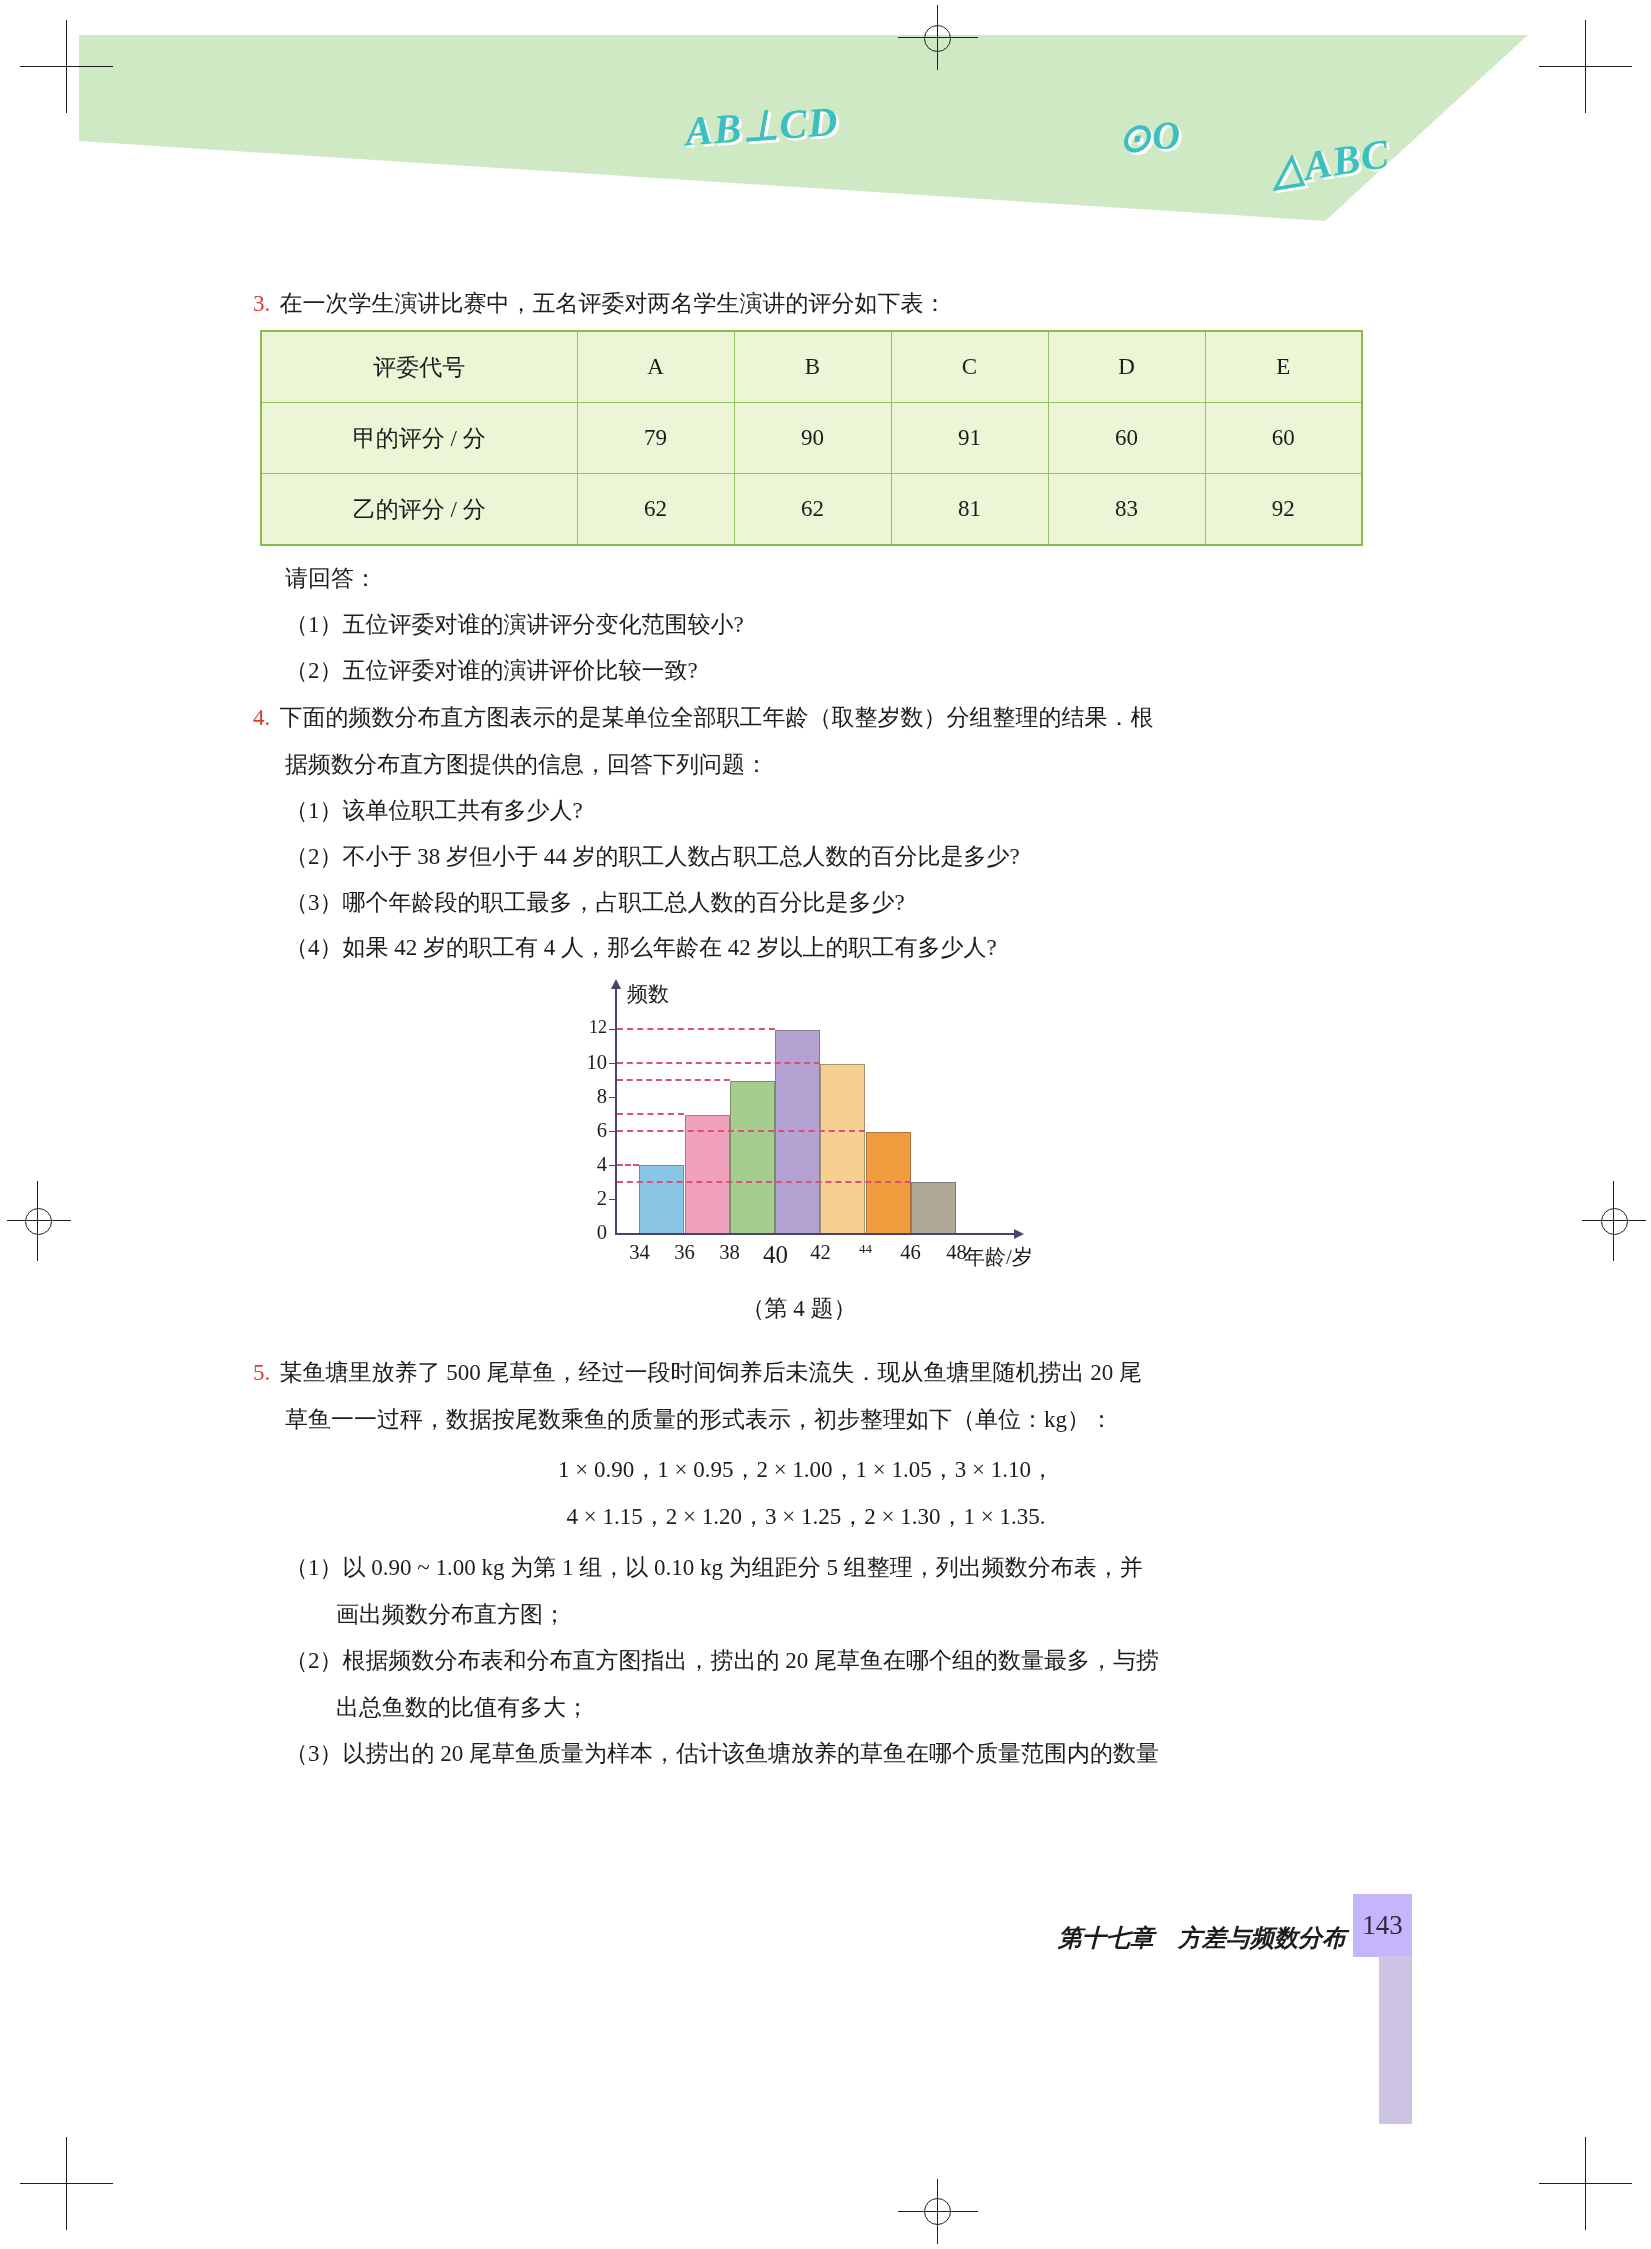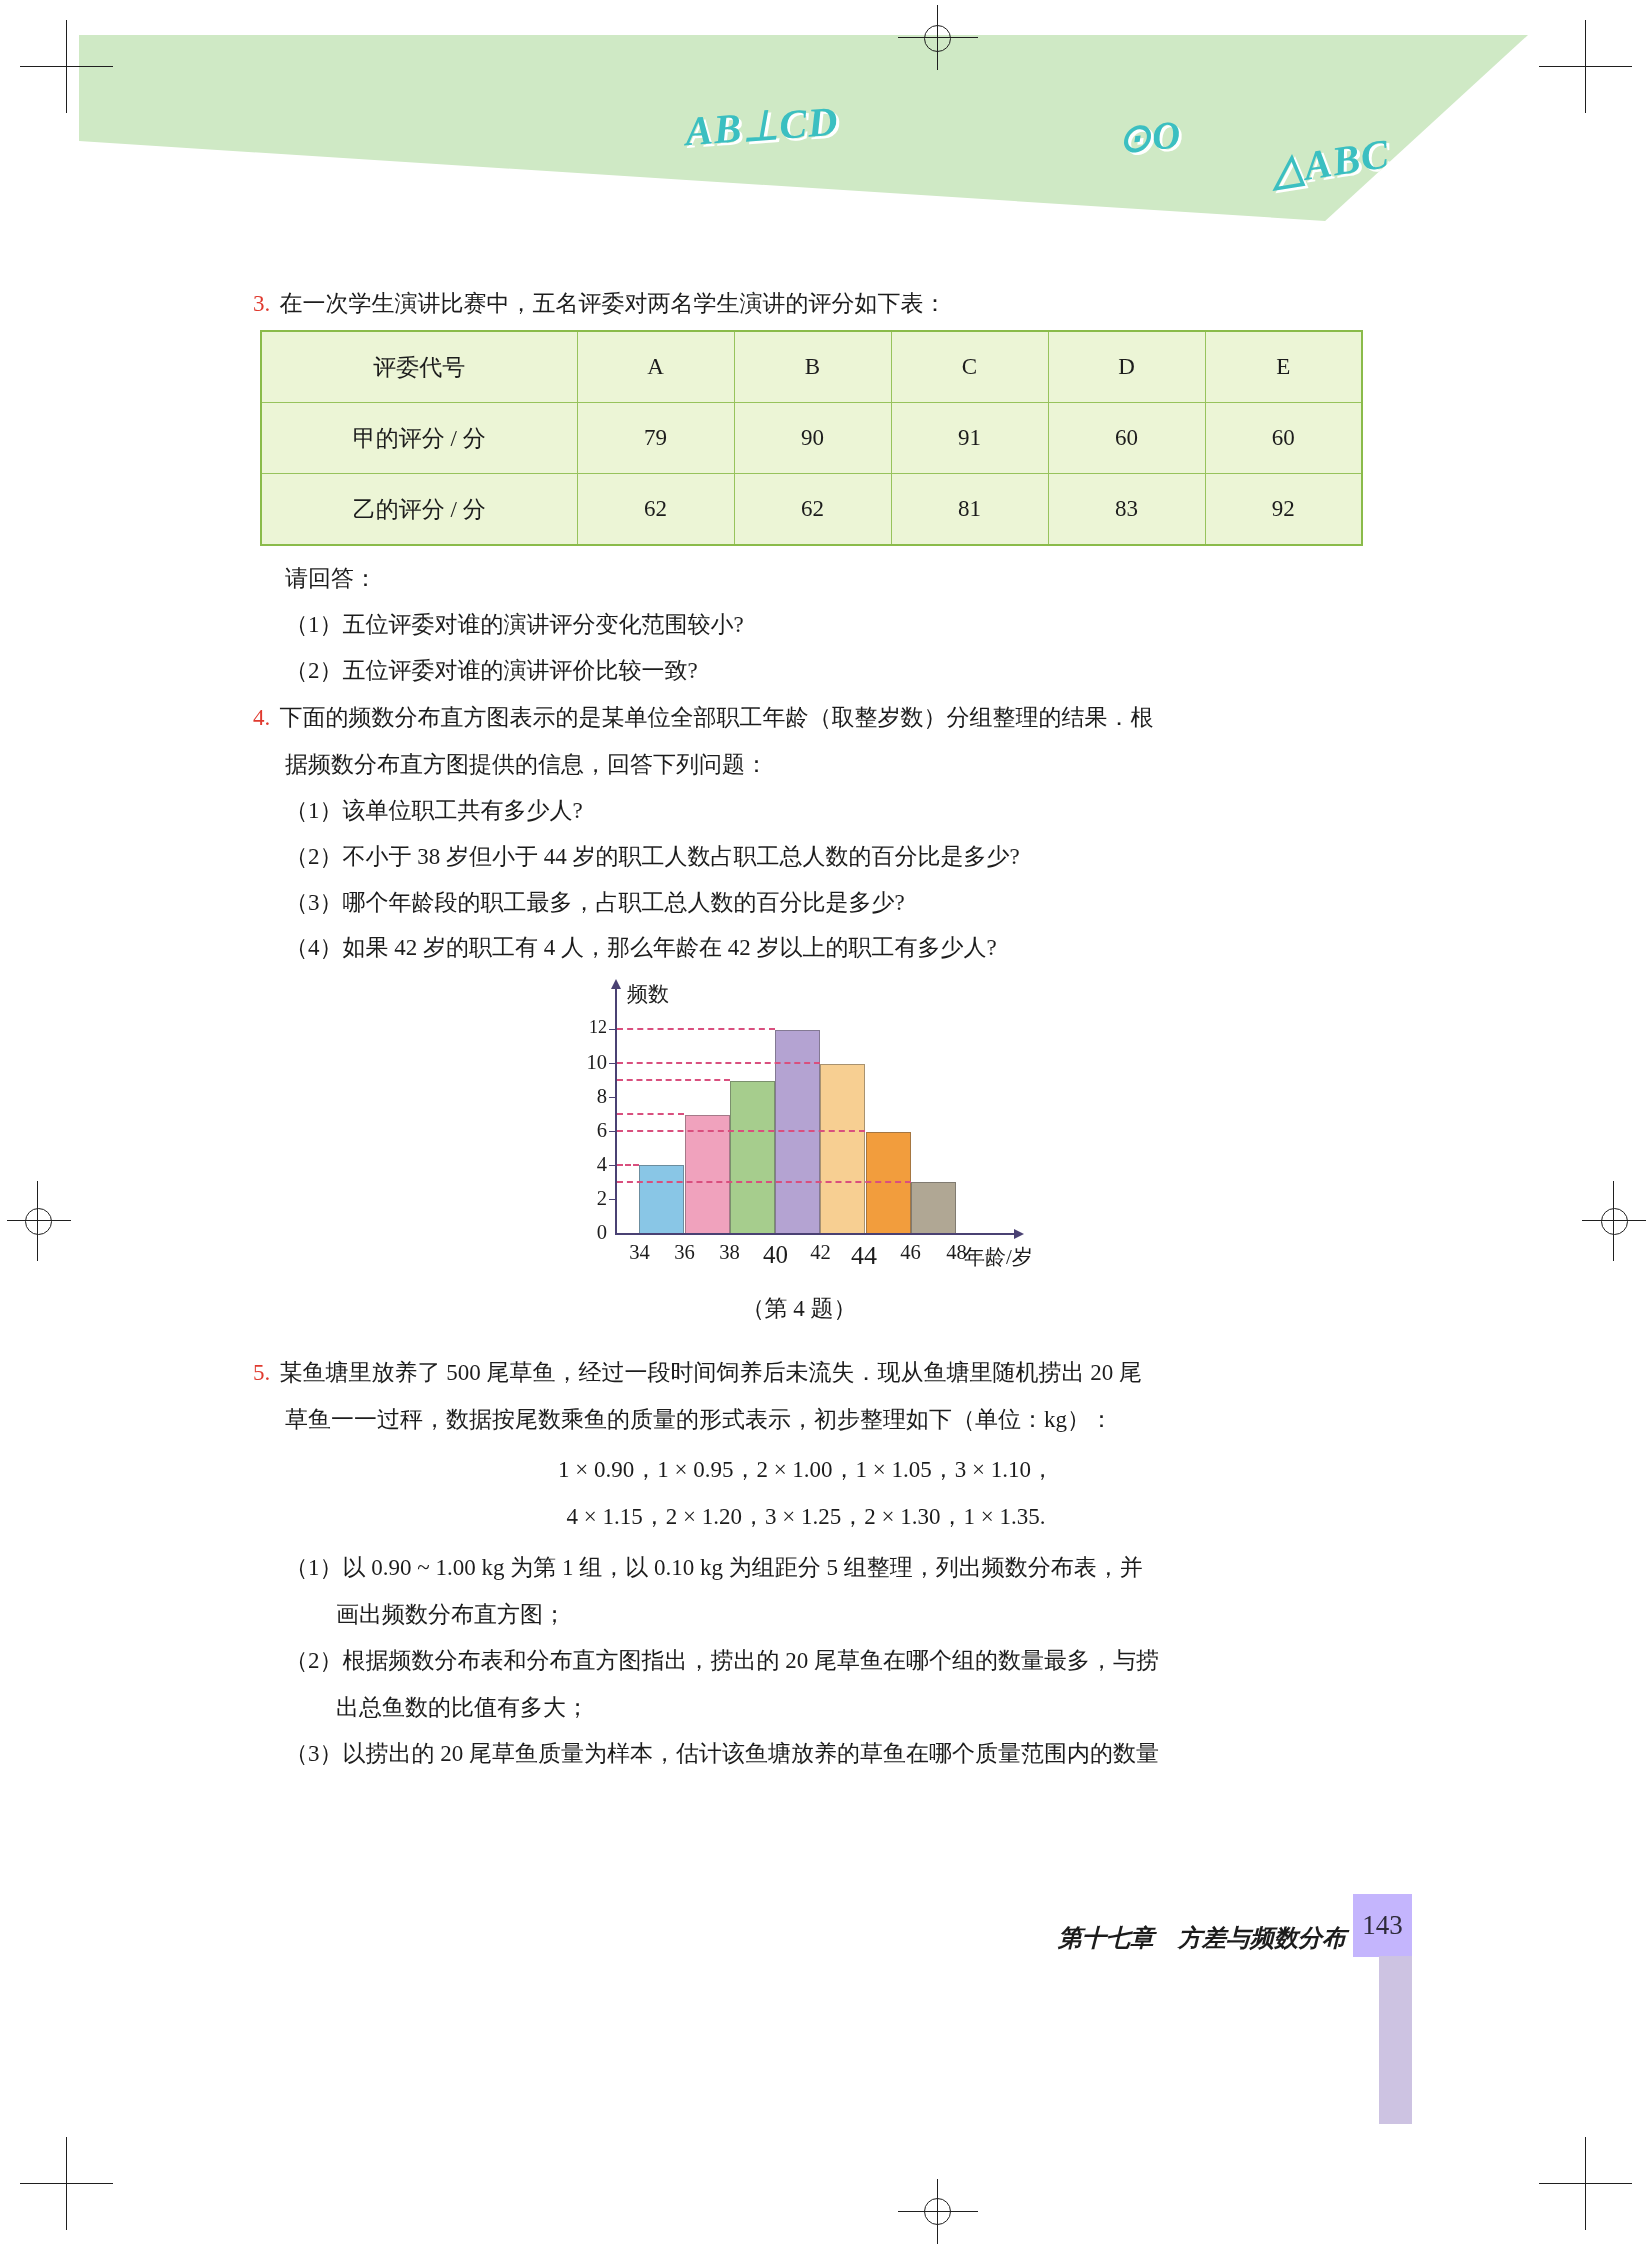--- a/index.html
+++ b/index.html
@@ -157,21 +157,21 @@
       <div style="position: absolute; left: 0px; top: 106px; width: 21px; text-align: right; font-size: 20.6px;">8</div>
       <div style="position: absolute; left: 23px; top: 84px; width: 6px; height: 1.3px; background: rgb(74, 65, 115); z-index: 6;"></div>
       <div style="position: absolute; left: 0px; top: 72px; width: 21px; text-align: right; font-size: 20.6px;">10</div>
       <div style="position: absolute; left: 23px; top: 50px; width: 6px; height: 1.3px; background: rgb(74, 65, 115); z-index: 6;"></div>
       <div style="position: absolute; left: 0px; top: 38px; width: 21px; text-align: right; font-size: 18px;">12</div>
       <div style="position: absolute; left: 39px; top: 262px; width: 29px; text-align: center; font-size: 20.6px;">34</div>
       <div style="position: absolute; left: 84px; top: 262px; width: 29px; text-align: center; font-size: 20.6px;">36</div>
       <div style="position: absolute; left: 129px; top: 262px; width: 29px; text-align: center; font-size: 20.6px;">38</div>
       <div style="position: absolute; left: 175px; top: 262px; width: 29px; text-align: center; font-size: 25px;">40</div>
       <div style="position: absolute; left: 220px; top: 262px; width: 29px; text-align: center; font-size: 20.6px;">42</div>
-      <div style="position: absolute; left: 265px; top: 262px; width: 29px; font-size: 26px;">44</div>
+      <div style="position: absolute; left: 265px; top: 262px; width: 29px; text-align: center; font-size: 13px;">44</div>
       <div style="position: absolute; left: 310px; top: 262px; width: 29px; text-align: center; font-size: 20.6px;">46</div>
       <div style="position: absolute; left: 356px; top: 262px; width: 29px; text-align: center; font-size: 20.6px;">48</div>
       <div style="position: absolute; left: 53px; top: 186px; width: 45px; height: 68px; background: rgb(137, 198, 230); border-top: 1.3px solid rgba(70, 70, 70, 0.45); border-right: 1.3px solid rgba(70, 70, 70, 0.45); border-left: 1.3px solid rgba(70, 70, 70, 0.45); border-image: initial; border-bottom: none; box-sizing: border-box; z-index: 1;"></div>
       <div style="position: absolute; left: 99px; top: 136px; width: 45px; height: 119px; background: rgb(240, 162, 189); border-top: 1.3px solid rgba(70, 70, 70, 0.45); border-right: 1.3px solid rgba(70, 70, 70, 0.45); border-left: 1.3px solid rgba(70, 70, 70, 0.45); border-image: initial; border-bottom: none; box-sizing: border-box; z-index: 1;"></div>
       <div style="position: absolute; left: 144px; top: 102px; width: 45px; height: 153px; background: rgb(166, 205, 141); border-top: 1.3px solid rgba(70, 70, 70, 0.45); border-right: 1.3px solid rgba(70, 70, 70, 0.45); border-left: 1.3px solid rgba(70, 70, 70, 0.45); border-image: initial; border-bottom: none; box-sizing: border-box; z-index: 1;"></div>
       <div style="position: absolute; left: 189px; top: 51px; width: 45px; height: 204px; background: rgb(180, 163, 210); border-top: 1.3px solid rgba(70, 70, 70, 0.45); border-right: 1.3px solid rgba(70, 70, 70, 0.45); border-left: 1.3px solid rgba(70, 70, 70, 0.45); border-image: initial; border-bottom: none; box-sizing: border-box; z-index: 1;"></div>
       <div style="position: absolute; left: 234px; top: 85px; width: 45px; height: 170px; background: rgb(247, 207, 146); border-top: 1.3px solid rgba(70, 70, 70, 0.45); border-right: 1.3px solid rgba(70, 70, 70, 0.45); border-left: 1.3px solid rgba(70, 70, 70, 0.45); border-image: initial; border-bottom: none; box-sizing: border-box; z-index: 1;"></div>
       <div style="position: absolute; left: 280px; top: 153px; width: 45px; height: 102px; background: rgb(242, 157, 61); border-top: 1.3px solid rgba(70, 70, 70, 0.45); border-right: 1.3px solid rgba(70, 70, 70, 0.45); border-left: 1.3px solid rgba(70, 70, 70, 0.45); border-image: initial; border-bottom: none; box-sizing: border-box; z-index: 1;"></div>
       <div style="position: absolute; left: 325px; top: 203px; width: 45px; height: 51px; background: rgb(176, 167, 148); border-top: 1.3px solid rgba(70, 70, 70, 0.45); border-right: 1.3px solid rgba(70, 70, 70, 0.45); border-left: 1.3px solid rgba(70, 70, 70, 0.45); border-image: initial; border-bottom: none; box-sizing: border-box; z-index: 1;"></div>
       <div style="position: absolute; left: 31px; top: 185px; width: 22px; height: 0px; border-top: 2px dashed rgb(217, 79, 126); z-index: 5;"></div>

